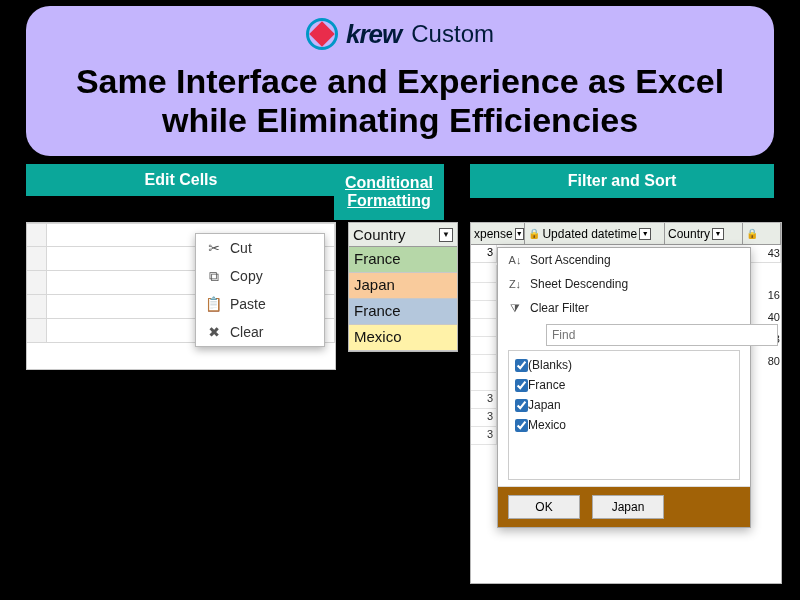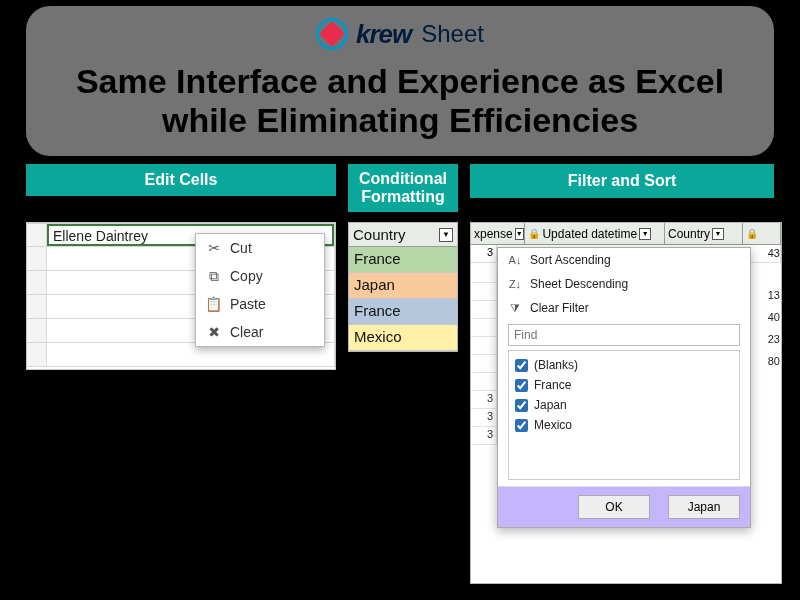--- a/index.html
+++ b/index.html
@@ -1,28 +1,28 @@
 <!DOCTYPE html>
 <html><head>
 <meta charset="utf-8">
 <style>
   * { box-sizing: border-box; margin: 0; padding: 0; }
   body { background: #000; width: 800px; height: 600px; font-family: Arial, sans-serif; position: relative; overflow: hidden; }
 
-  .header-card { background: #737373; border-radius: 24px; position: absolute; top: 6px; left: 26px; width: 748px; height: 150px; text-align: center; padding: 12px 28px 16px; }
+  .header-card { background: #c4b5fd; border-radius: 24px; position: absolute; top: 6px; left: 26px; width: 748px; height: 150px; text-align: center; padding: 12px 28px 16px; }
   .logo-row { display: flex; align-items: center; justify-content: center; gap: 8px; }
   .logo-mark { width: 32px; height: 32px; border-radius: 50%; border: 3px solid #0097c7; display: flex; align-items: center; justify-content: center; }
   .logo-mark .inner { width: 18px; height: 18px; background: #e92c4b; transform: rotate(45deg); }
   .logo-text { font-size: 26px; font-weight: 900; color: #011b3a; letter-spacing: -1px; font-style: italic; }
   .logo-suffix { font-size: 24px; color: #011b3a; font-weight: 400; margin-left: 2px; }
   .headline { font-size: 34px; font-weight: 800; color: #000; line-height: 1.15; margin-top: 12px; }
 
   .panel-label { background: #0ba79a; color: #fff; font-weight: 700; text-align: center; display: flex; align-items: center; justify-content: center; font-size: 16px; position: absolute; }
   .label1 { top: 164px; left: 26px; width: 310px; height: 32px; }
-  .label2 { top: 164px; left: 348px; width: 110px; height: 48px; line-height: 1.1; }
+  .label2 { top: 164px; left: 334px; width: 110px; height: 56px; line-height: 1.1; text-decoration: underline; }
   .label3 { top: 164px; left: 470px; width: 304px; height: 34px; }
 
   
   .edit-panel { position: absolute; top: 222px; left: 26px; width: 310px; height: 148px; background: #fff; border: 1px solid #c8c8c8; box-shadow: 0 2px 4px rgba(0,0,0,0.15); }
   .edit-panel .row { height: 24px; border-bottom: 1px solid #d7d7d7; border-right: 1px solid #d7d7d7; display: flex; }
   .edit-panel .row:first-child { border-top: 1px solid #d7d7d7; }
   .edit-panel .cell-a { width: 20px; border-right: 1px solid #d7d7d7; background: #f3f3f3; }
   .edit-panel .cell-b { flex: 1; padding: 2px 4px; font-size: 14px; color: #222; }
   .edit-panel .selected { border: 2px solid #3a7d3c; }
   .ctx-menu { position: absolute; top: 10px; left: 168px; width: 130px; background: #fff; border: 1px solid #b8b8b8; box-shadow: 0 3px 8px rgba(0,0,0,0.3); z-index: 5; }
@@ -46,55 +46,51 @@
   .col-h .drop { width: 12px; height: 12px; border: 1px solid #555; display: flex; align-items: center; justify-content: center; font-size: 7px; background: #fff; }
   .lock { font-size: 10px; color: #2a6fb5; }
   .data-strip { display: flex; font-size: 11px; height: 18px; border-bottom: 1px solid #ddd; }
   .data-strip .dc { border-right: 1px solid #ddd; padding: 1px 3px; }
   .right-num { position: absolute; right: 1px; font-size: 11px; color: #222; text-align: right; width: 24px; }
 
   .filter-dropdown { position: absolute; top: 24px; left: 26px; width: 254px; background: #fff; border: 1px solid #aaa; box-shadow: 0 3px 10px rgba(0,0,0,0.3); z-index: 4; }
   .fd-item { display: flex; align-items: center; gap: 8px; padding: 5px 10px; font-size: 12px; color: #222; cursor: pointer; }
   .fd-icon { width: 14px; text-align: center; color: #555; font-size: 11px; }
   .fd-find { margin: 4px 10px; }
-  .fd-find input { width: 100%; border: 1px solid #bbb; padding: 3px 5px; font-size: 12px; color: #1d4ed8; }
+  .fd-find input { width: 100%; border: 1px solid #bbb; padding: 3px 5px; font-size: 12px; color: #1d4ed8; margin-left: 38px; }
   .fd-checkrow { padding: 3px 10px; font-size: 11px; color: #444; display: flex; gap: 12px; }
   .fd-list { margin: 2px 10px 6px; border: 1px solid #ccc; height: 130px; padding: 4px 6px; overflow-y: auto; }
-  .fd-list label { display: flex; align-items: center; gap: 6px; font-size: 12px; color: #222; padding: 3px 0; }
+  .fd-list label { display: flex; align-items: center; font-size: 12px; color: #222; padding: 3px 0; }
   .fd-list input[type=checkbox] { accent-color: #2a6fb5; }
-  .fd-buttons { display: flex; justify-content: flex-end; gap: 18px; padding: 8px 10px; border-top: 1px solid #ddd; background: #c4b5fd; }
+  .fd-buttons { display: flex; justify-content: flex-start; gap: 12px; padding: 8px 10px; border-top: 1px solid #ddd; background: #a16207; }
   .fd-buttons button { width: 72px; height: 24px; font-size: 12px; border: 1px solid #aaa; background: #eee; cursor: pointer; }
 
   
   .bg-nums { position: absolute; top: 42px; left: 0; width: 26px; font-size: 11px; color: #333; }
   .bg-nums div { height: 18px; border-bottom: 1px solid #e3e3e3; border-right: 1px solid #e3e3e3; padding: 1px 3px; text-align: right; }
 </style>
 </head>
 <body>
 
 <div class="header-card">
   <div class="logo-row">
     <span class="logo-mark">
         <span class="inner"></span>
       </span>
     <span class="logo-text">krew</span>
-    <span class="logo-suffix">Sheet</span>
+    <span class="logo-suffix">Custom</span>
   </div>
   <div class="headline">Same Interface and Experience as Excel while Eliminating Efficiencies</div>
 </div>
 
 <div class="panel-label label1">Edit Cells</div>
 <div class="panel-label label2">Conditional Formatting</div>
 <div class="panel-label label3">Filter and Sort</div>
 
 <div class="edit-panel">
-  <div class="row">
-      <div class="cell-a"></div>
-      <div class="cell-b selected">Ellene Daintrey</div>
-    </div>
   <div class="row">
       <div class="cell-a"></div>
       <div class="cell-b"></div>
     </div>
   <div class="row">
       <div class="cell-a"></div>
       <div class="cell-b"></div>
     </div>
   <div class="row">
       <div class="cell-a"></div>
@@ -171,21 +167,21 @@
     <div></div>
       <div></div>
       <div></div>
     <div></div>
       <div>3</div>
       <div>3</div>
     <div>3</div>
   </div>
 
   <div class="right-num" style="top:24px">43</div>
-  <div class="right-num" style="top:66px">13</div>
+  <div class="right-num" style="top:66px">16</div>
   <div class="right-num" style="top:88px">40</div>
   <div class="right-num" style="top:110px">23</div>
   <div class="right-num" style="top:132px">80</div>
 
   <div class="filter-dropdown">
     <div class="fd-item">
       <span class="fd-icon">A↓</span>
       <span>Sort Ascending</span>
     </div>
     <div class="fd-item">

